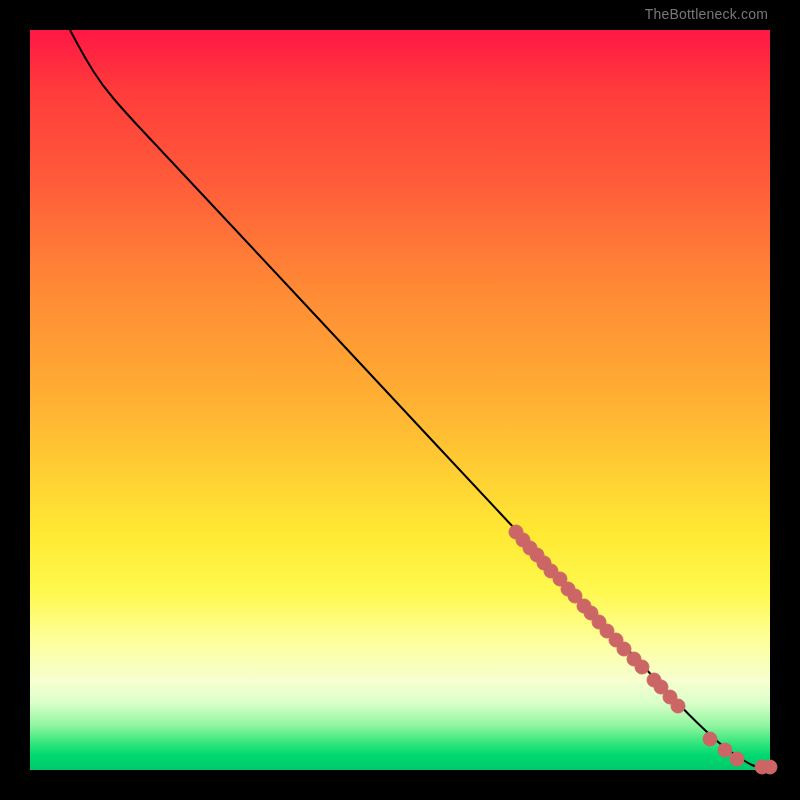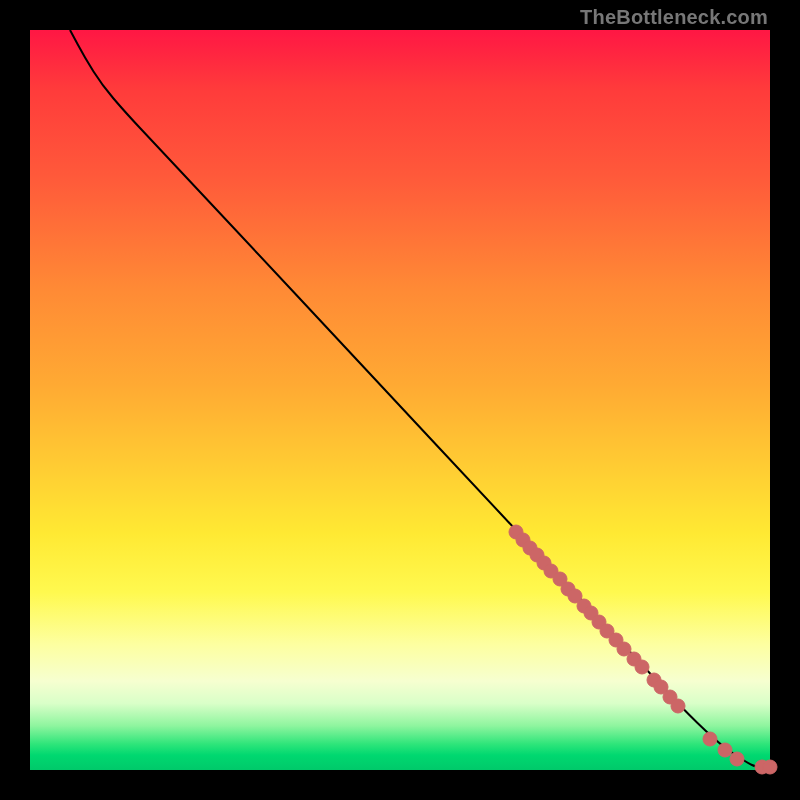--- a/index.html
+++ b/index.html
@@ -33,22 +33,22 @@
       #8ff59f 94%,
       #2ee57a 96.5%,
       #00d870 98%,
       #00c96a 100%
     );
   }
   .watermark {
     position: absolute;
     top: 6px;
     right: 32px;
-    font-size: 20px;
-    font-weight: 700;
+    font-size: 14px;
+    font-weight: 400;
     color: #777;
     letter-spacing: 0.2px;
   }
   svg.plot {
     position: absolute;
     left: 30px;
     top: 30px;
     width: 740px;
     height: 740px;
     overflow: visible;

